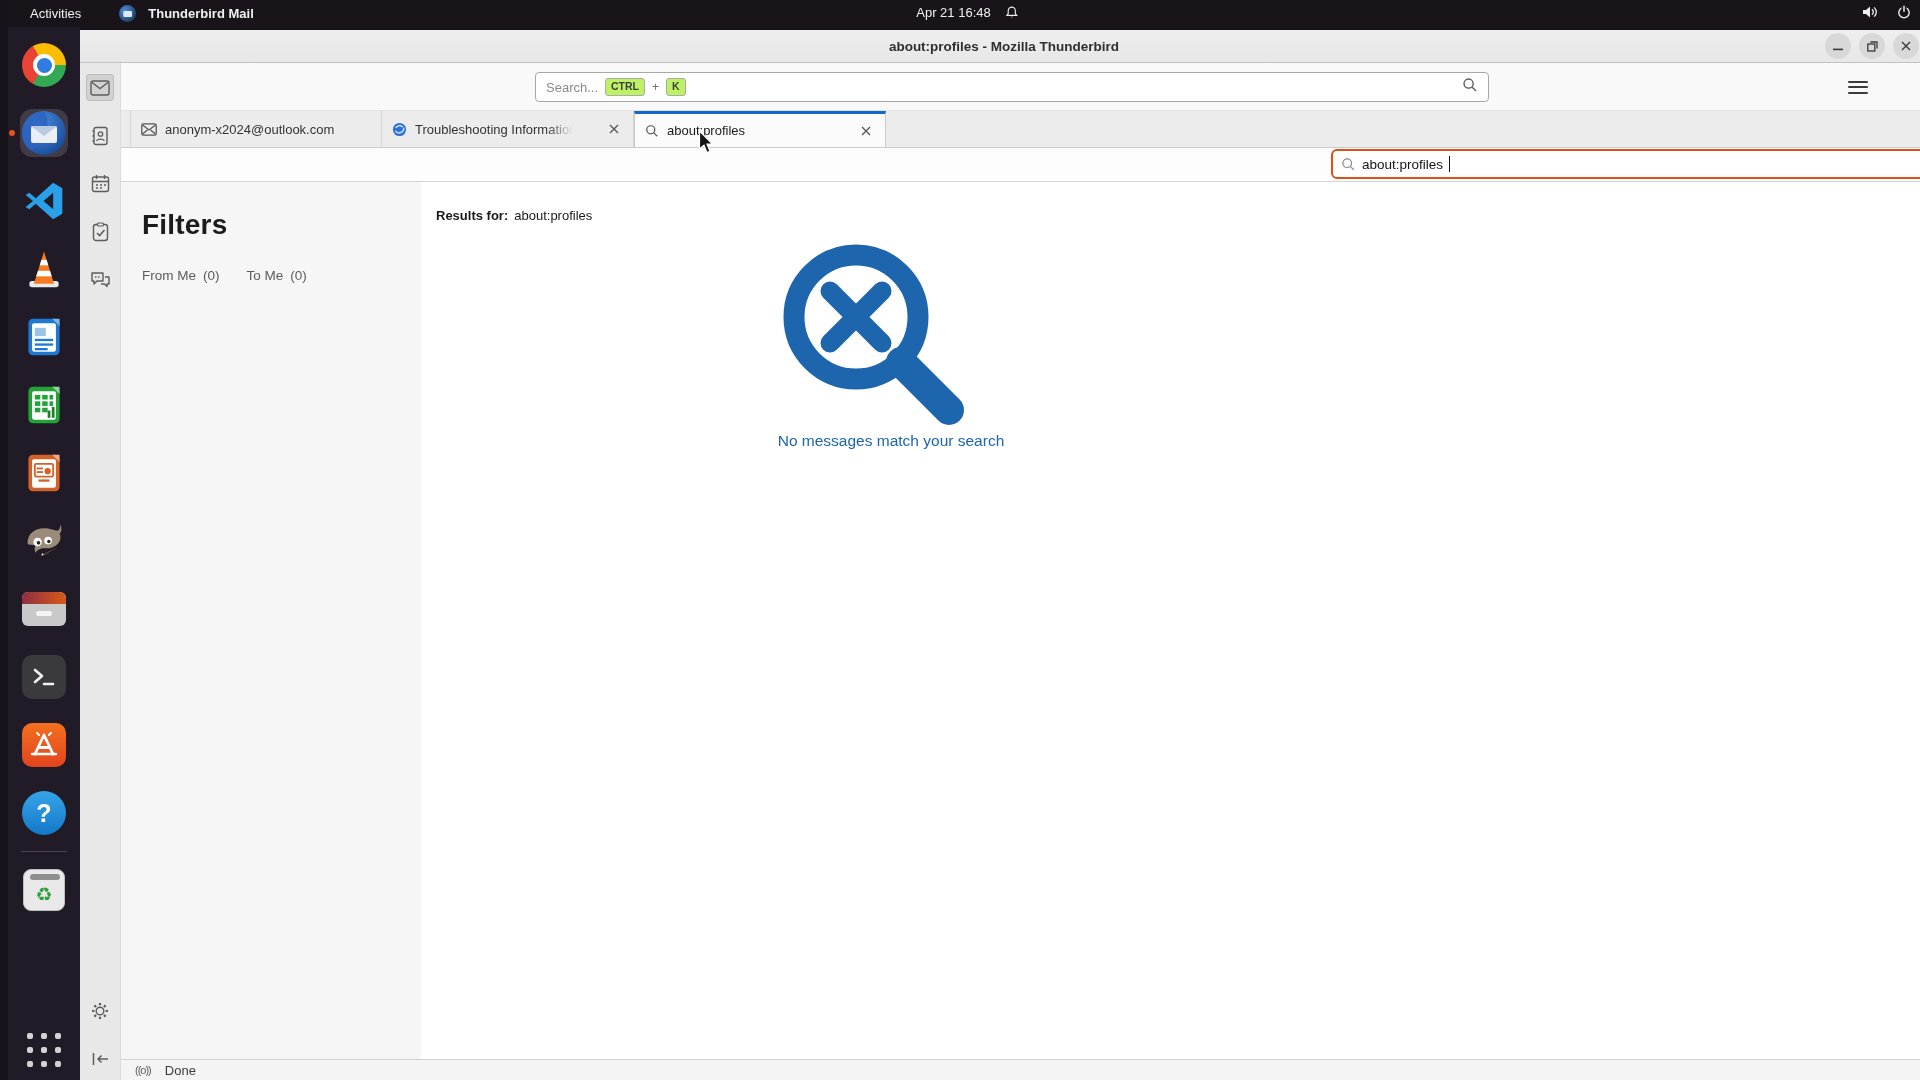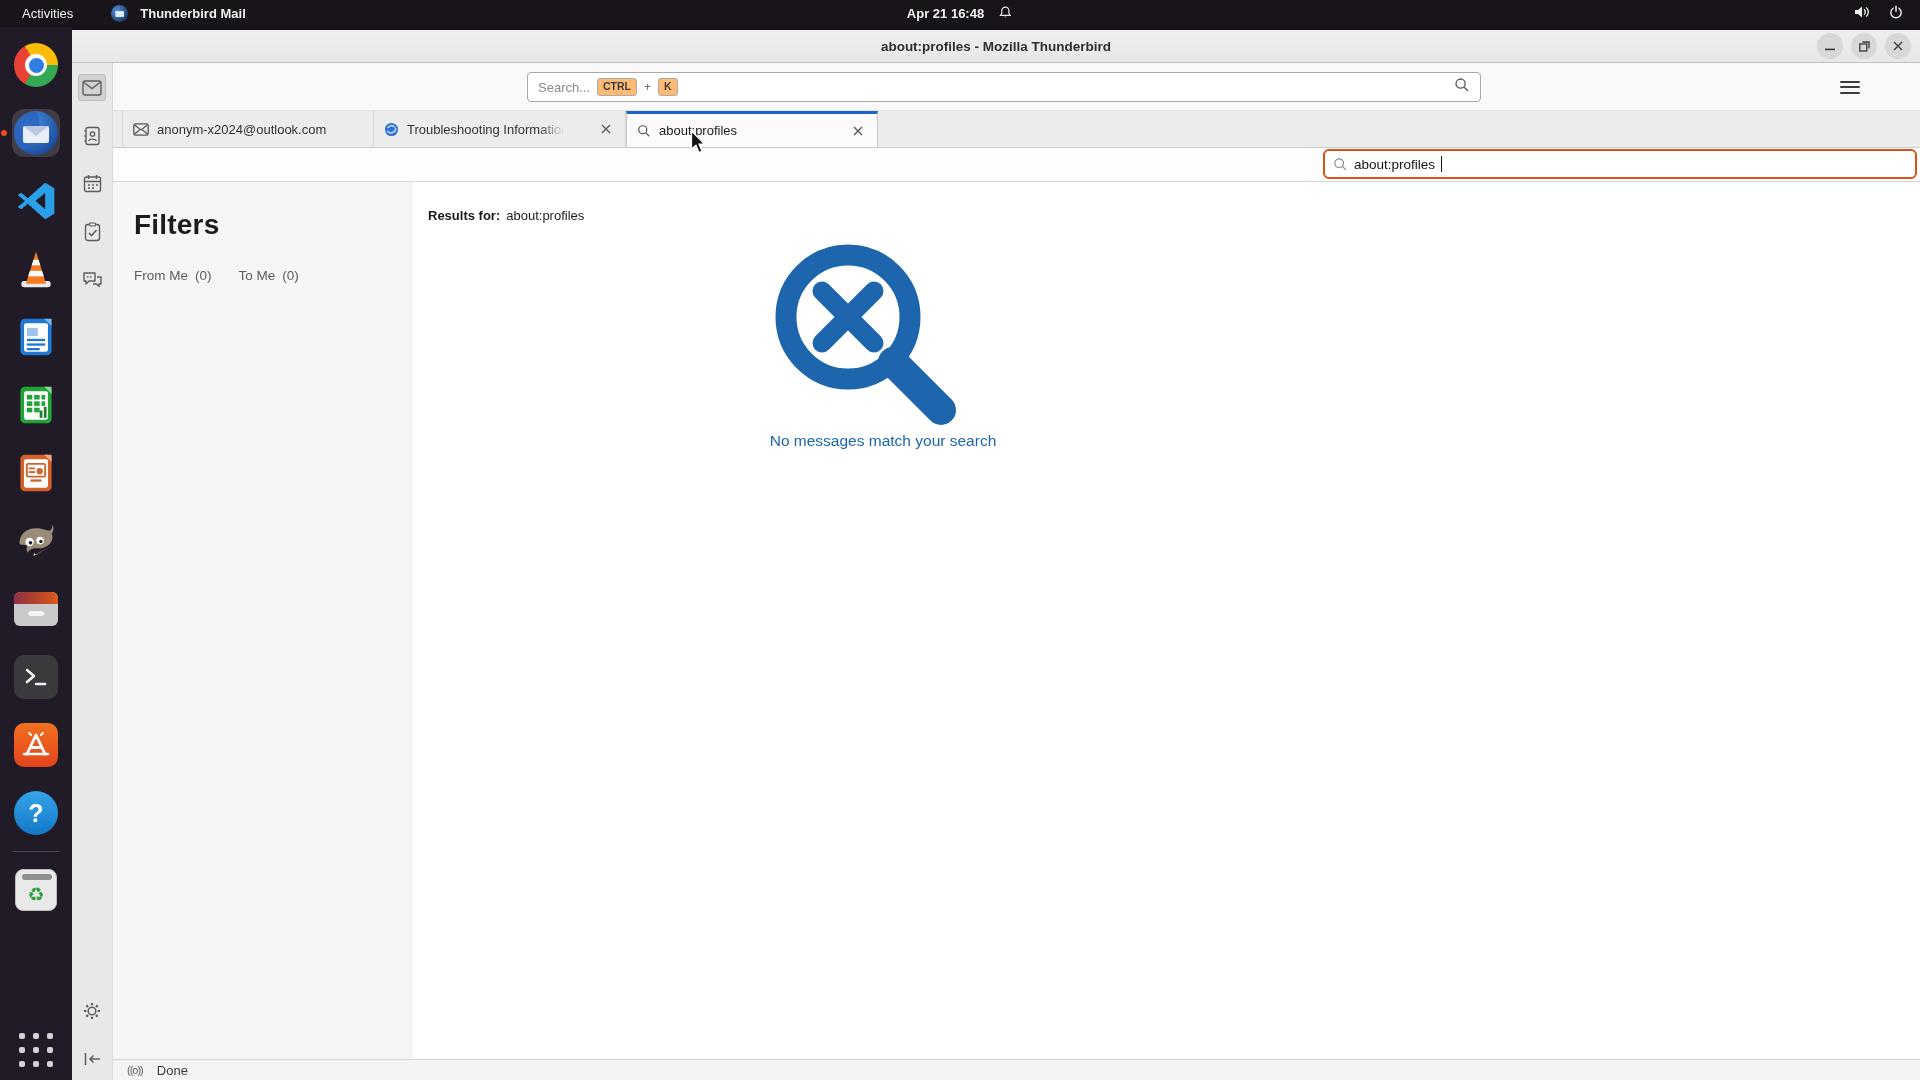--- a/index.html
+++ b/index.html
@@ -1,25 +1,25 @@
 <!DOCTYPE html>
 <html><head>
 <meta charset="utf-8">
 <style>
   * { margin:0; padding:0; box-sizing:border-box; }
   html,body { width:1920px; height:1080px; overflow:hidden; font-family:"Liberation Sans", sans-serif; background:#17121a; }
-  .stage { position:relative; width:1566px; height:1080px; }
+  .stage { position:relative; width:1566px; height:1080px;margin-left:8px; }
 
   
   .topbar { position:absolute; left:0; top:0; width:1920px; height:27px; background:#191419; color:#f1f1f1; display:flex; align-items:center; font-size:13px; z-index:50; }
   .topbar .left { display:flex; align-items:center; gap:38px; padding-left:22px; }
   .tb-appgroup { display:flex; align-items:center; gap:12px; font-weight:bold; }
   .tb-ind-icon { width:17px; height:17px; border-radius:50%; background:radial-gradient(circle at 35% 35%, #4d8fe0, #20456e 70%); position:relative; }
   .tb-ind-icon::after { content:""; position:absolute; left:4px; top:6px; width:9px; height:6px; background:#dfe9f5; border-radius:1px; clip-path:polygon(0 0,100% 0,100% 100%,0 100%); }
-  .topbar .center { position:absolute; left:50%; transform:translateX(-50%); display:flex; align-items:center; gap:14px; font-weight:bold; }
+  .topbar .center { position:absolute; left:50%; transform:translateX(-50%); display:flex; align-items:flex-start; gap:14px; font-weight:normal; }
   .topbar .right { margin-left:auto; display:flex; align-items:center; gap:18px; padding-right:16px; }
 
   
   .dock { position:absolute; left:0; top:27px; width:72px; height:1053px; background:#211b27; display:flex; flex-direction:column; align-items:center; padding-top:14px; gap:20px; z-index:40; }
   .dock-item { width:48px; height:48px; display:flex; align-items:center; justify-content:center; position:relative; flex:0 0 auto; }
   .dock-item.active { background:rgba(255,255,255,.14); border-radius:12px; }
   .run-dot { position:absolute; left:-11px; top:21px; width:6px; height:6px; border-radius:50%; background:#e8501f; }
   .dock-divider { width:46px; height:1px; background:#4a4452; margin:-6px 0; flex:0 0 auto; }
   .dock-spacer { flex:1 1 auto; }
   
@@ -62,21 +62,21 @@
   .space-btn { width:28px; height:27px; display:flex; align-items:center; justify-content:center; border-radius:4px; flex:0 0 auto; }
   .space-btn.selected { background:#d2d2d2; box-shadow:0 0 0 1px #bdbdbd inset; }
   .spaces .spacer { flex:1 1 auto; }
 
   .main { flex:1; display:flex; flex-direction:column; min-width:0; }
 
   
   .toolbar { height:48px; background:#f9f9f9; border-bottom:1px solid #e2e2e2; position:relative; flex:0 0 auto; }
   .g-search { position:absolute; left:414px; top:9px; width:954px; height:30px; background:#fff; border:1px solid #a8a8a8; border-radius:4px; display:flex; align-items:center; padding:0 10px; gap:7px; }
   .g-search .ph { color:#8a8a8a; font-size:13px; }
-  .keycap { background:#fdba74; border:1px solid #ababab; border-radius:3px; font-size:10.5px; font-weight:bold; color:#3d3d3d; padding:1px 5px; line-height:1.3; }
+  .keycap { background:#bef264; border:1px solid #ababab; border-radius:3px; font-size:10.5px; font-weight:bold; color:#3d3d3d; padding:1px 5px; line-height:1.3; }
   .plus { color:#6e6e6e; font-size:12px; }
   .g-search .mag { margin-left:auto; }
   .hamburger { position:absolute; right:60px; top:14px; width:20px; height:20px; display:flex; flex-direction:column; justify-content:center; gap:3.5px; }
   .hamburger i { display:block; height:2px; background:#3c3c3c; border-radius:1px; }
 
   
   .tabbar { height:37px; background:#ececec; border-bottom:1px solid #cccccc; display:flex; align-items:stretch; padding-left:9px; flex:0 0 auto; }
   .tab { width:252px; display:flex; align-items:center; gap:8px; padding:0 10px; font-size:13px; color:#333; border-right:1px solid #d6d6d6; position:relative; }
   .tab:first-child { border-left:1px solid #d6d6d6; }
   .tab .lbl { white-space:nowrap; overflow:hidden; }

